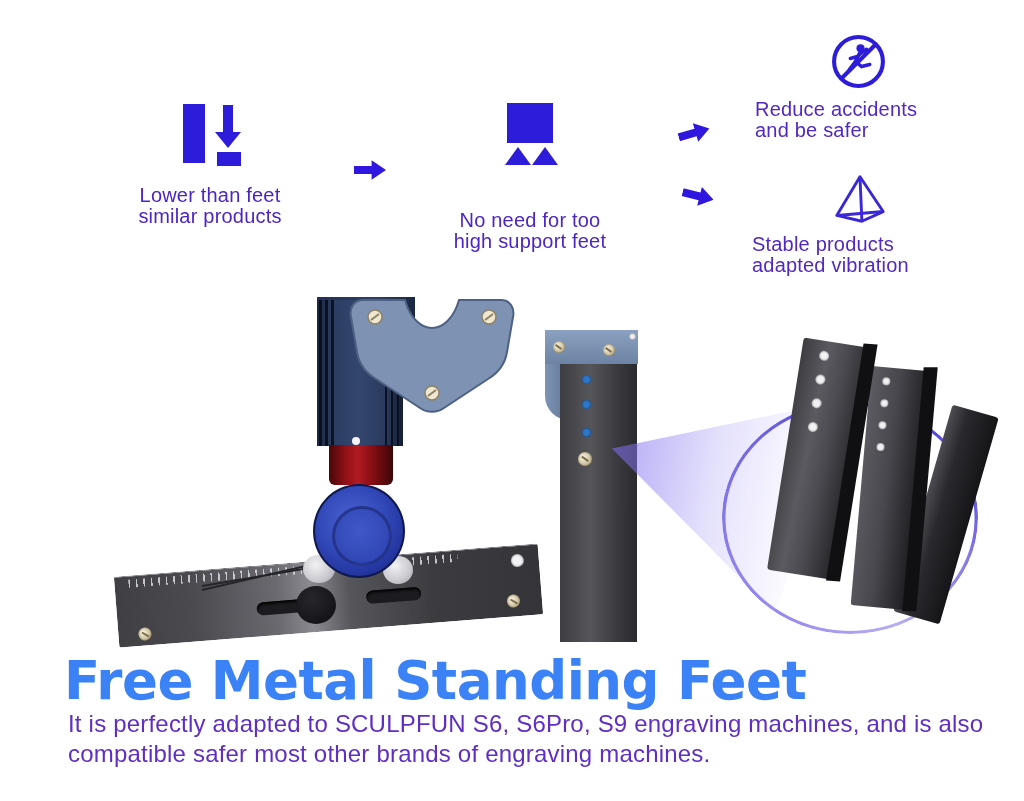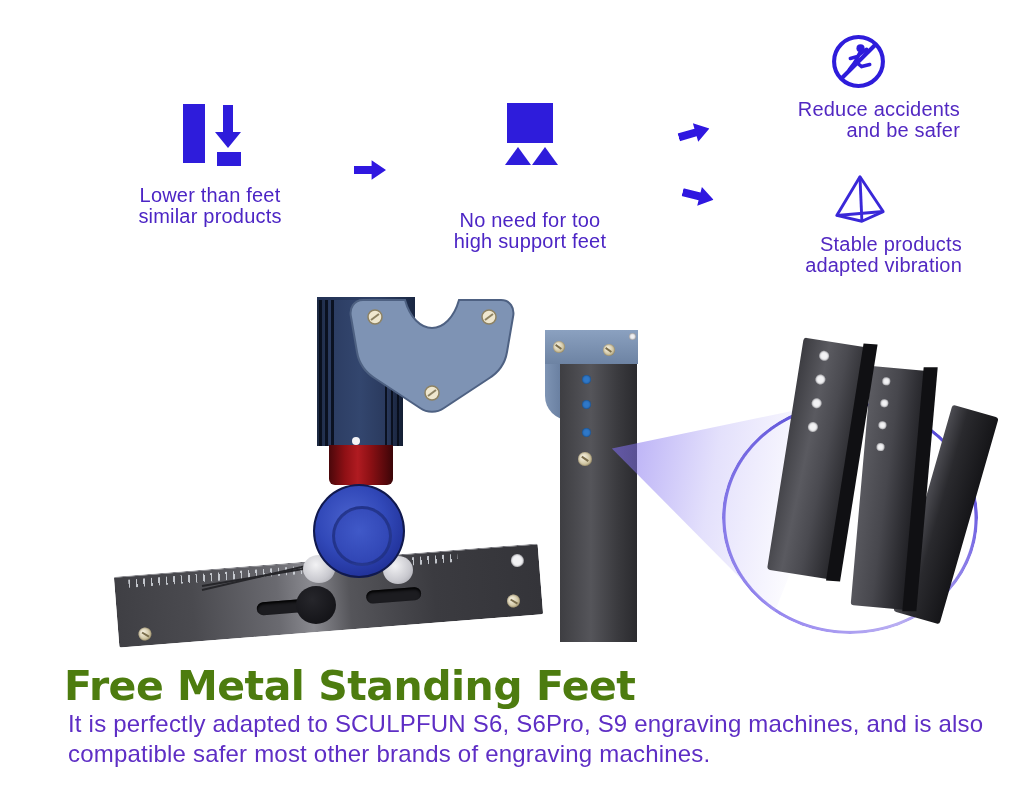--- a/index.html
+++ b/index.html
@@ -3,21 +3,21 @@
 <meta charset="utf-8">
 <style>
   html,body{margin:0;padding:0;background:#ffffff;}
   #canvas{position:relative;width:1024px;height:801px;background:#ffffff;overflow:hidden;
           font-family:"Liberation Sans",sans-serif;}
   .abs{position:absolute;}
 
   
   .blue{background:#2e1cdb;}
   .feat-label{position:absolute;text-align:center;color:#4c25c5;font-size:20px;line-height:21px;letter-spacing:.2px;}
-  .benefit-label{position:absolute;text-align:right;color:#5228c2;font-size:20px;line-height:21px;letter-spacing:.2px;}
+  .benefit-label{position:absolute;text-align:left;color:#5228c2;font-size:20px;line-height:21px;letter-spacing:.2px;}
 
   .arrow-right{position:absolute;width:32px;height:22px;background:#2f17e0;
      clip-path:polygon(0% 32%,55% 32%,55% 6%,100% 50%,55% 94%,55% 68%,0% 68%);}
 
   .tri{position:absolute;width:0;height:0;border-left:13px solid transparent;border-right:13px solid transparent;border-bottom:18px solid #2e1cdb;}
 
   
   #module-top{left:317px;top:297px;width:98px;height:62px;z-index:1;
      background:linear-gradient(90deg,#223154,#2e4066 60%,#1a2742);}
   #rail{left:46px;top:337px;width:505px;height:38px;z-index:2;
@@ -78,21 +78,21 @@
   .flange{position:absolute;right:-10px;top:-4px;width:14px;height:102%;background:#101013;transform:skewY(-5deg);}
   #piece3{left:192px;top:72px;width:48px;height:215px;transform:rotate(16deg);
      background:linear-gradient(90deg,#4c4c52 0%,#2a2a2e 35%,#151518 100%);}
   #piece2{left:131px;top:33px;width:56px;height:240px;transform:rotate(5deg);
      background:linear-gradient(92deg,#5c5c62 0%,#47474d 45%,#2e2e33 75%,#1b1b1f 100%);}
   #piece1{left:55px;top:6px;width:64px;height:235px;transform:rotate(9deg);
      background:linear-gradient(93deg,#3c3c41 0%,#5a5a60 35%,#4a4a50 60%,#242428 100%);}
 
   
   #title{left:64px;top:650px;font-family:"DejaVu Sans",sans-serif;font-weight:bold;
-     font-size:41px;color:#4d7c0f;letter-spacing:-.5px;margin-top:12px;}
+     font-size:53px;color:#3b82f6;letter-spacing:-.5px;}
   .body-line{position:absolute;left:68px;color:#5e2ec5;font-size:24px;letter-spacing:.2px;}
 </style>
 </head>
 <body>
 
 <div id="canvas">
 
   <div class="abs" style="left:183px;top:104px;width:60px;height:60px;">
     <div class="abs blue" style="left:0;top:0;width:22px;height:59px;"></div>
     <div class="abs blue" style="left:40px;top:1px;width:10px;height:27px;"></div>

